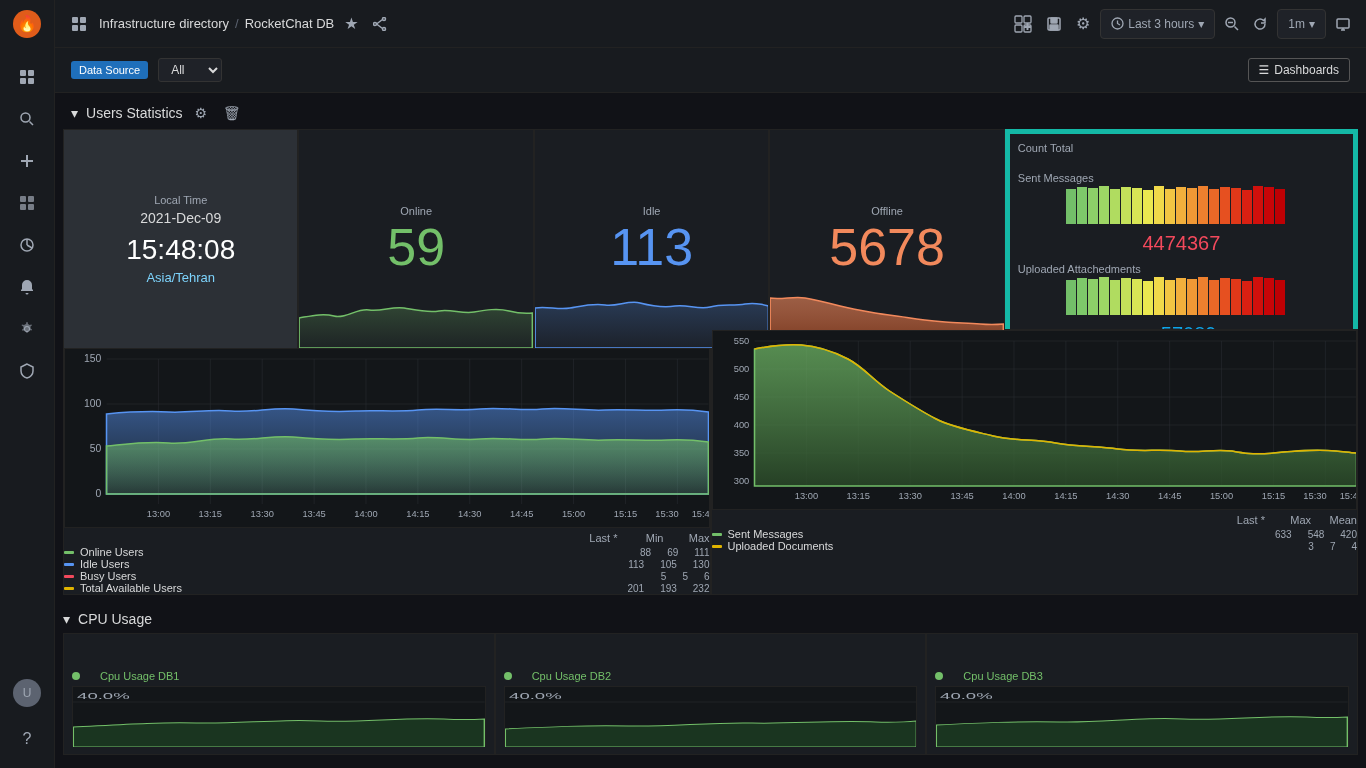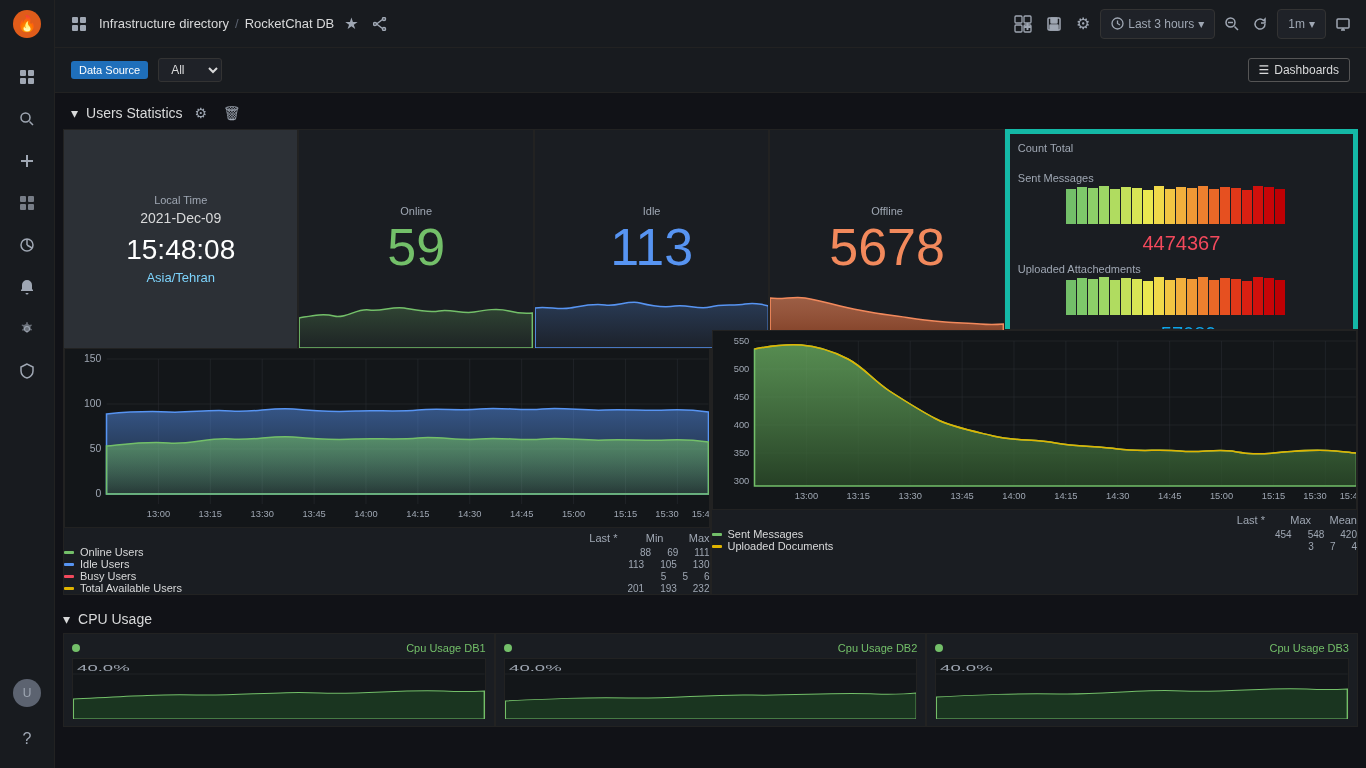--- a/index.html
+++ b/index.html
@@ -342,23 +342,24 @@
       background: #1a1d22;
       border: 1px solid #222;
       padding: 8px;
       text-align: center;
     }
     .cpu-label {
       font-size: 11px;
       color: #73bf69;
       display: flex;
       align-items: center;
-      justify-content: space-between;
+      justify-content: flex-start;
       gap: 20px;
       margin-bottom: 4px;
+      margin-top: 28px;
     }
     .cpu-dot {
       width: 8px; height: 8px;
       border-radius: 50%;
       background: #73bf69;
     }
     .cpu-chart-area {
       background: #131619;
       height: 60px;
       border: 1px solid #222;
@@ -829,21 +830,21 @@
           <div style="margin-top:4px;">
             <div class="legend-header">
               <span class="legend-header-item">Last *</span>
               <span class="legend-header-item">Max</span>
               <span class="legend-header-item">Mean</span>
             </div>
             <div class="legend-row">
               <div class="legend-dot" style="background:#73bf69;"></div>
               <span class="legend-label">Sent Messages</span>
               <div class="legend-vals">
-                <span>454</span>
+                <span>633</span>
                   <span>548</span>
                   <span>420</span>
               </div>
             </div>
             <div class="legend-row">
               <div class="legend-dot" style="background:#e0b400;"></div>
               <span class="legend-label">Uploaded Documents</span>
               <div class="legend-vals">
                 <span>3</span>
                   <span>7</span>

